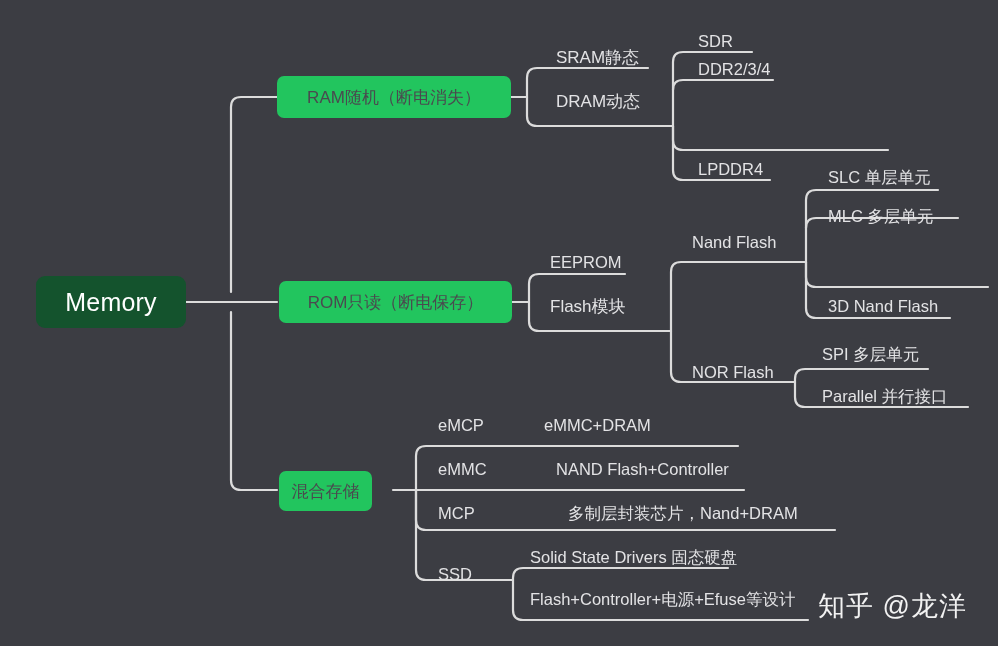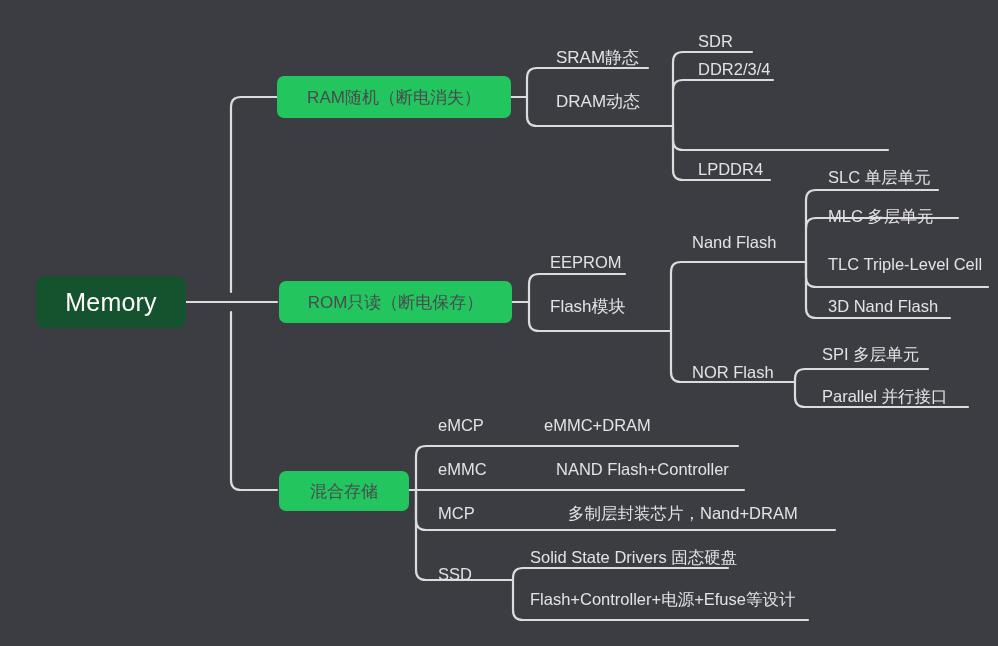--- a/index.html
+++ b/index.html
@@ -135,21 +135,21 @@
   </div>
 
   <div class="node box-node" style="left:277px; top:76px; width:234px;">
     <span>RAM随机（断电消失）</span>
   </div>
 
   <div class="node box-node" style="left:279px; top:281px; width:233px;">
     <span>ROM只读（断电保存）</span>
   </div>
 
-  <div class="node box-node small" style="left:279px; top:471px; width:130px;">
+  <div class="node box-node small" style="left:279px; top:471px; width:93px;">
     <span>混合存储</span>
   </div>
 
   <div class="node text-node sz17" style="left:556px; top:44px;">
     <span>SRAM静态</span>
   </div>
   <div class="node text-node sz17" style="left:556px; top:88px;">
     <span>DRAM动态</span>
   </div>
 
@@ -176,23 +176,20 @@
   <div class="node text-node" style="left:692px; top:358px;">
     <span>NOR Flash</span>
   </div>
 
   <div class="node text-node" style="left:828px; top:163px;">
     <span>SLC 单层单元</span>
   </div>
   <div class="node text-node" style="left:828px; top:202px;">
     <span>MLC 多层单元</span>
   </div>
-  <div class="node text-node" style="left:828px; top:250px;">
-    <span>TLC Triple-Level Cell</span>
-  </div>
   <div class="node text-node" style="left:828px; top:292px;">
     <span>3D Nand Flash</span>
   </div>
 
   <div class="node text-node" style="left:822px; top:340px;">
     <span>SPI 多层单元</span>
   </div>
   <div class="node text-node" style="left:822px; top:382px;">
     <span>Parallel 并行接口</span>
   </div>
@@ -219,14 +216,17 @@
   <div class="node text-node" style="left:568px; top:499px;">
     <span>多制层封装芯片，Nand+DRAM</span>
   </div>
   <div class="node text-node" style="left:530px; top:543px;">
     <span>Solid State Drivers 固态硬盘</span>
   </div>
   <div class="node text-node" style="left:530px; top:585px;">
     <span>Flash+Controller+电源+Efuse等设计</span>
   </div>
 
+  <div class="watermark" style="left:818px; top:588px;">
+    <span>知乎 @龙洋</span>
+  </div>
 
 </div>
 
 </body></html>

